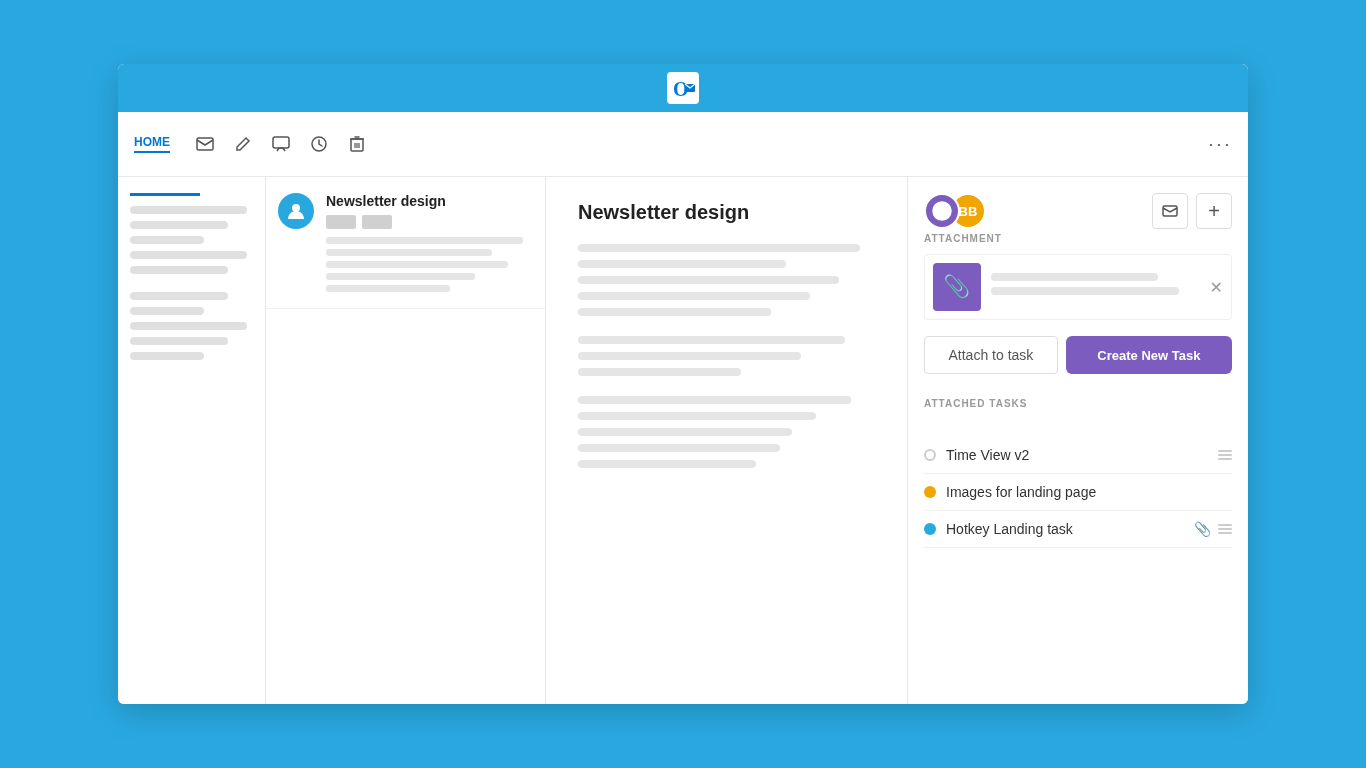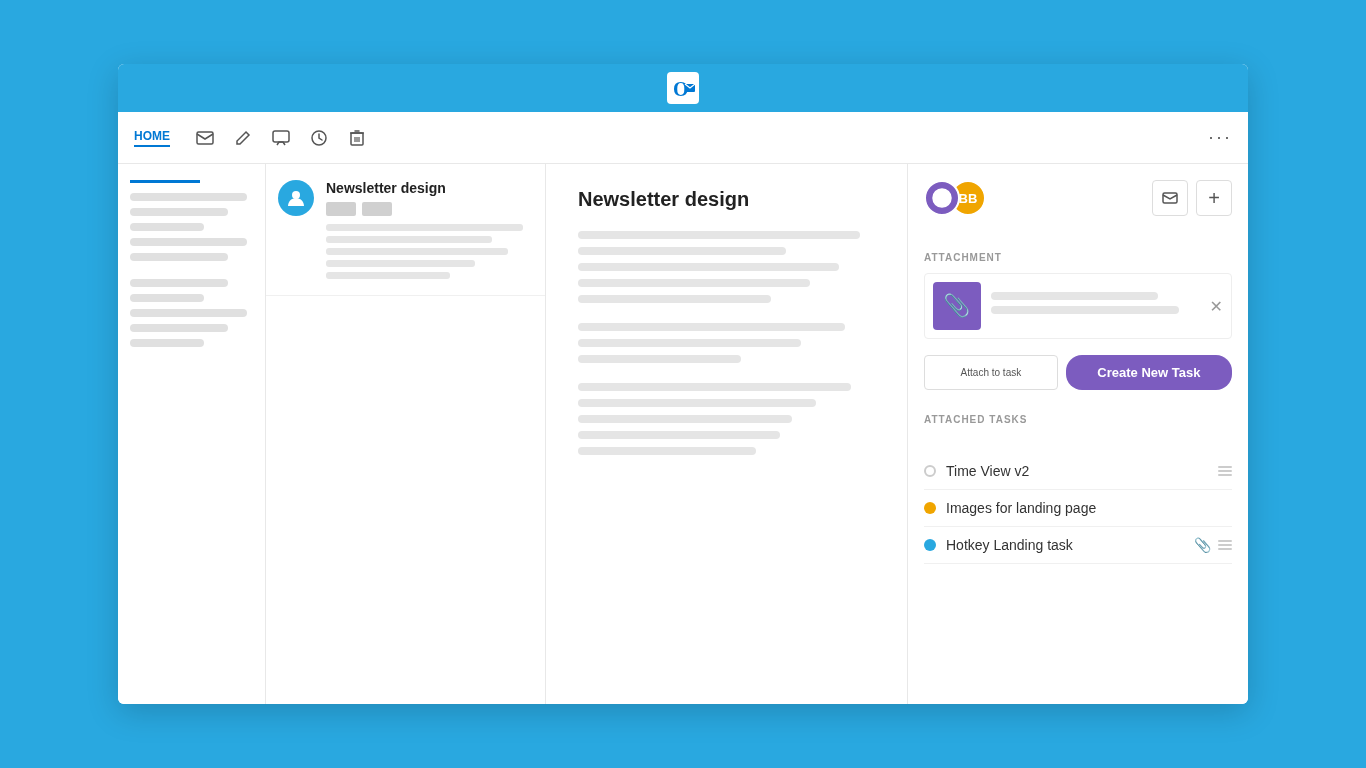--- a/index.html
+++ b/index.html
@@ -45,21 +45,21 @@
       align-items: center;
       justify-content: center;
       font-weight: 900;
       font-size: 18px;
       color: #0078d4;
       font-family: serif;
     }
     
     .toolbar {
       background: #fff;
-      height: 52px;
+      height: 65px;
       display: flex;
       align-items: center;
       padding: 0 16px;
       gap: 16px;
       border-bottom: 1px solid #e8e8e8;
       flex-shrink: 0;
     }
     .tab-home {
       font-size: 12px;
       font-weight: 600;
@@ -189,21 +189,21 @@
       width: 340px;
       background: #fff;
       flex-shrink: 0;
       padding: 16px;
       overflow-y: auto;
     }
     .panel-header {
       display: flex;
       align-items: flex-end;
       justify-content: space-between;
-      margin-bottom: 36px;
+      margin-bottom: 4px;
       gap: 39px;
     }
     .panel-avatars {
       display: flex;
       align-items: center;
     }
     .panel-avatar-crm {
       width: 36px;
       height: 36px;
       border-radius: 50%;
@@ -298,28 +298,28 @@
       gap: 8px;
       margin-bottom: 24px;
     }
     .btn-attach {
       flex: 1;
       padding: 10px;
       border: 1px solid #ddd;
       border-radius: 4px;
       background: #fff;
       color: #555;
-      font-size: 10px;
+      font-size: 14px;
       cursor: pointer;
     }
     .btn-create {
       flex: 1.2;
       padding: 10px 16px;
       border: none;
-      border-radius: 16px;
+      border-radius: 6px;
       background: #7c5cbf;
       color: white;
       font-size: 13px;
       font-weight: 600;
       cursor: pointer;
     }
     
     .attached-tasks-label {
       font-size: 10px;
       font-weight: 700;

